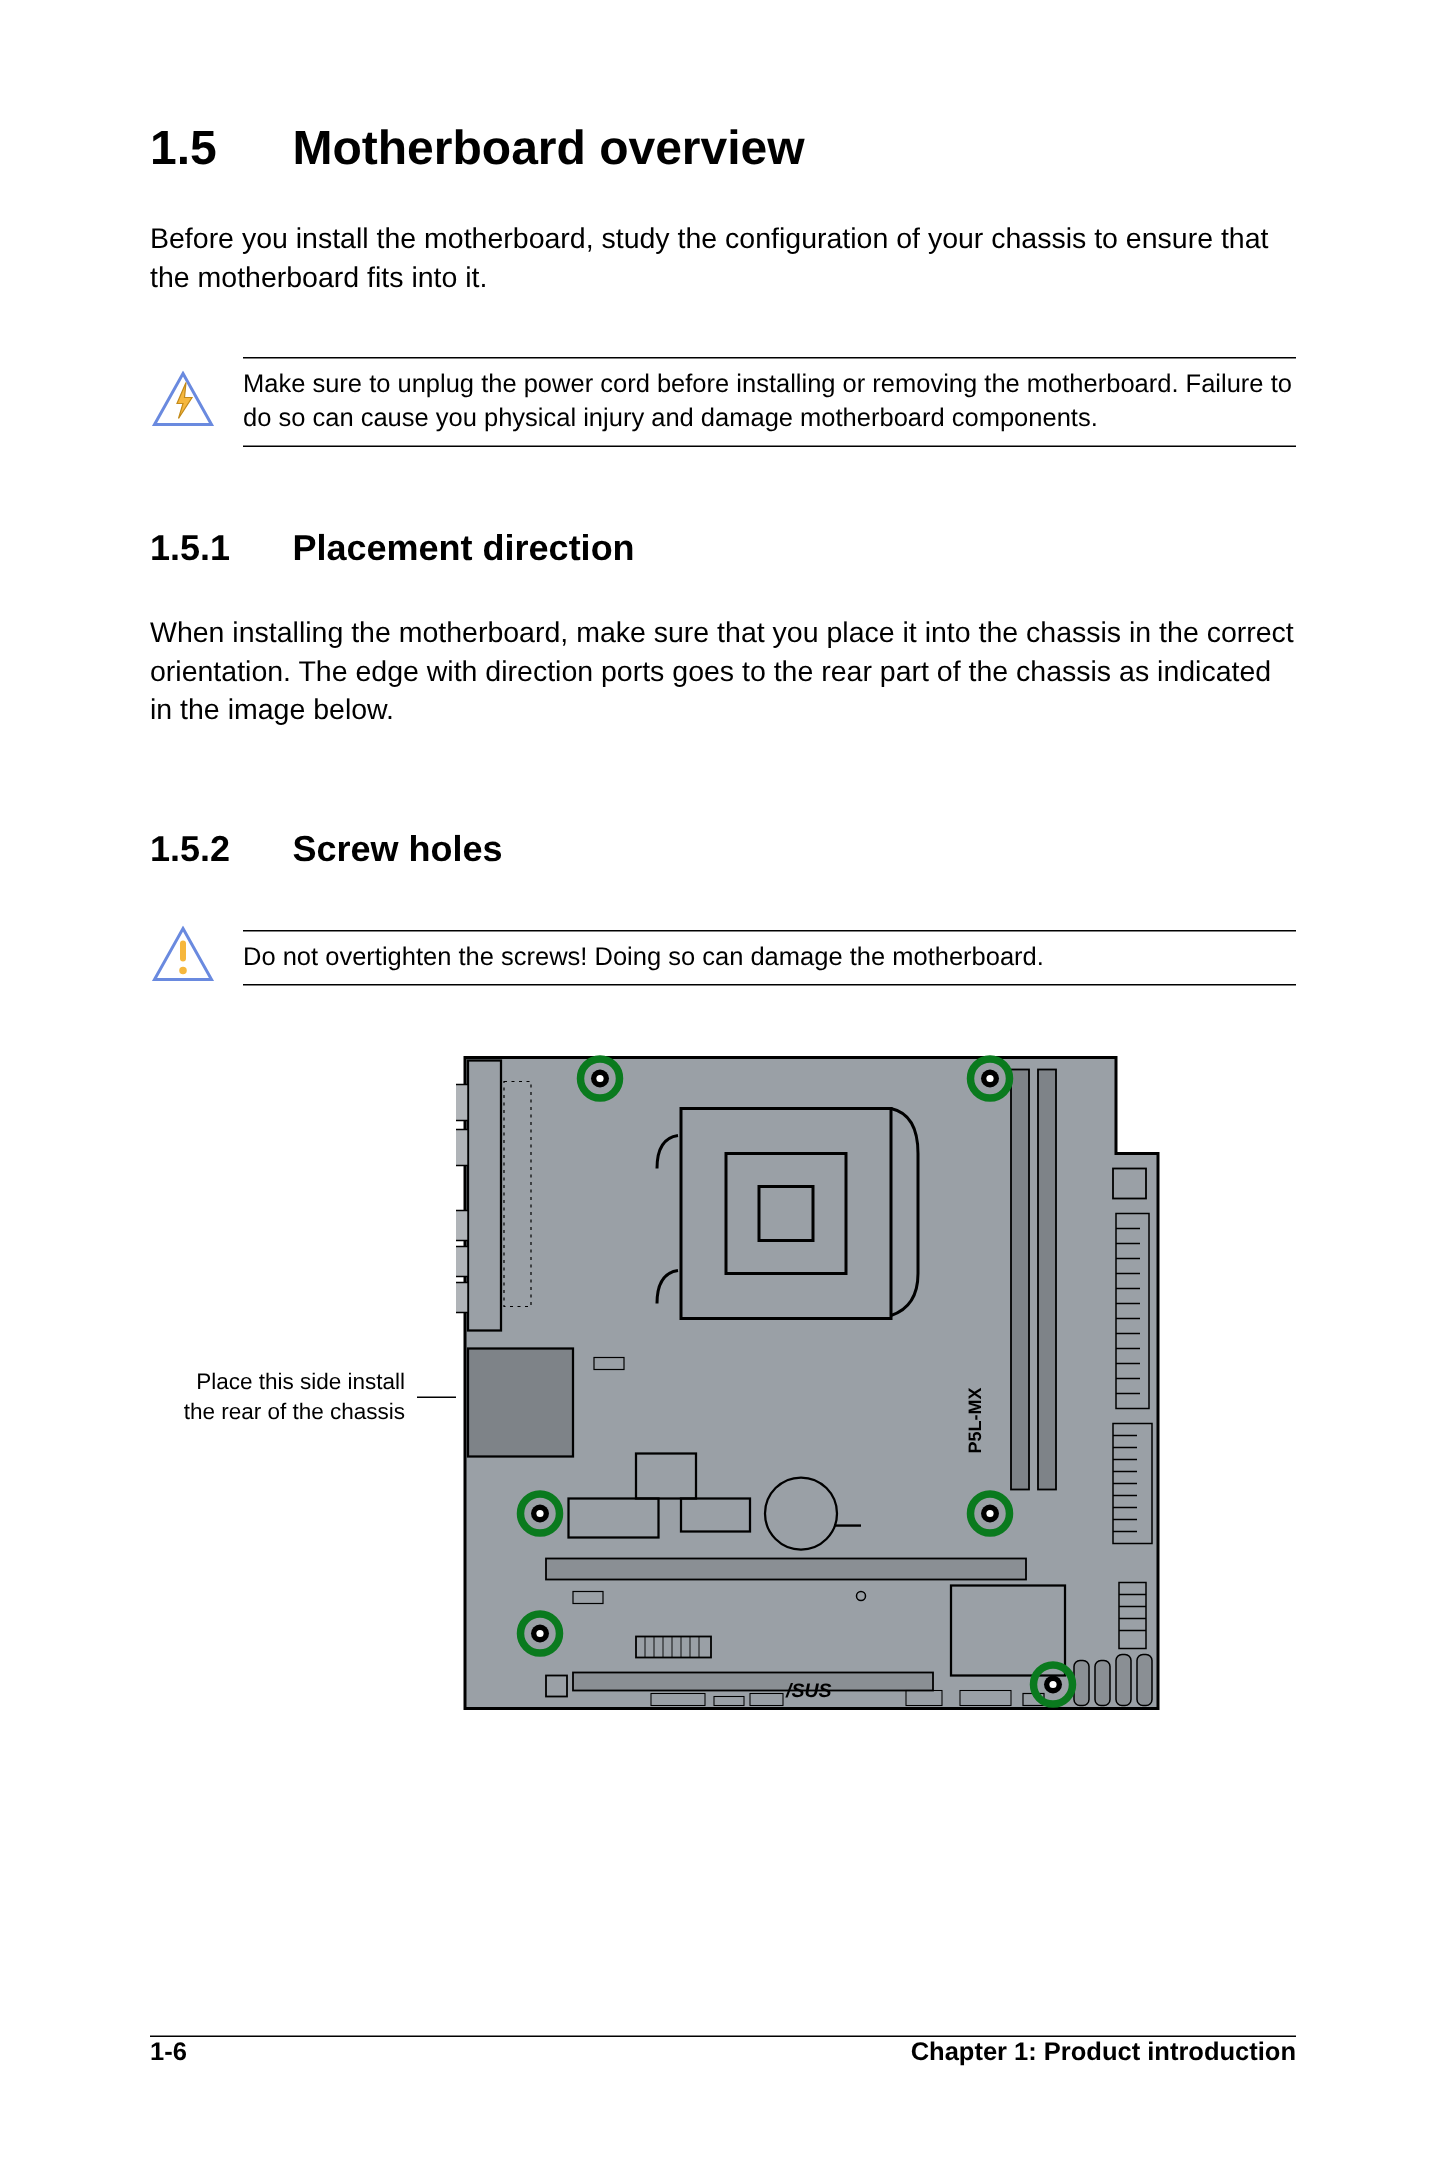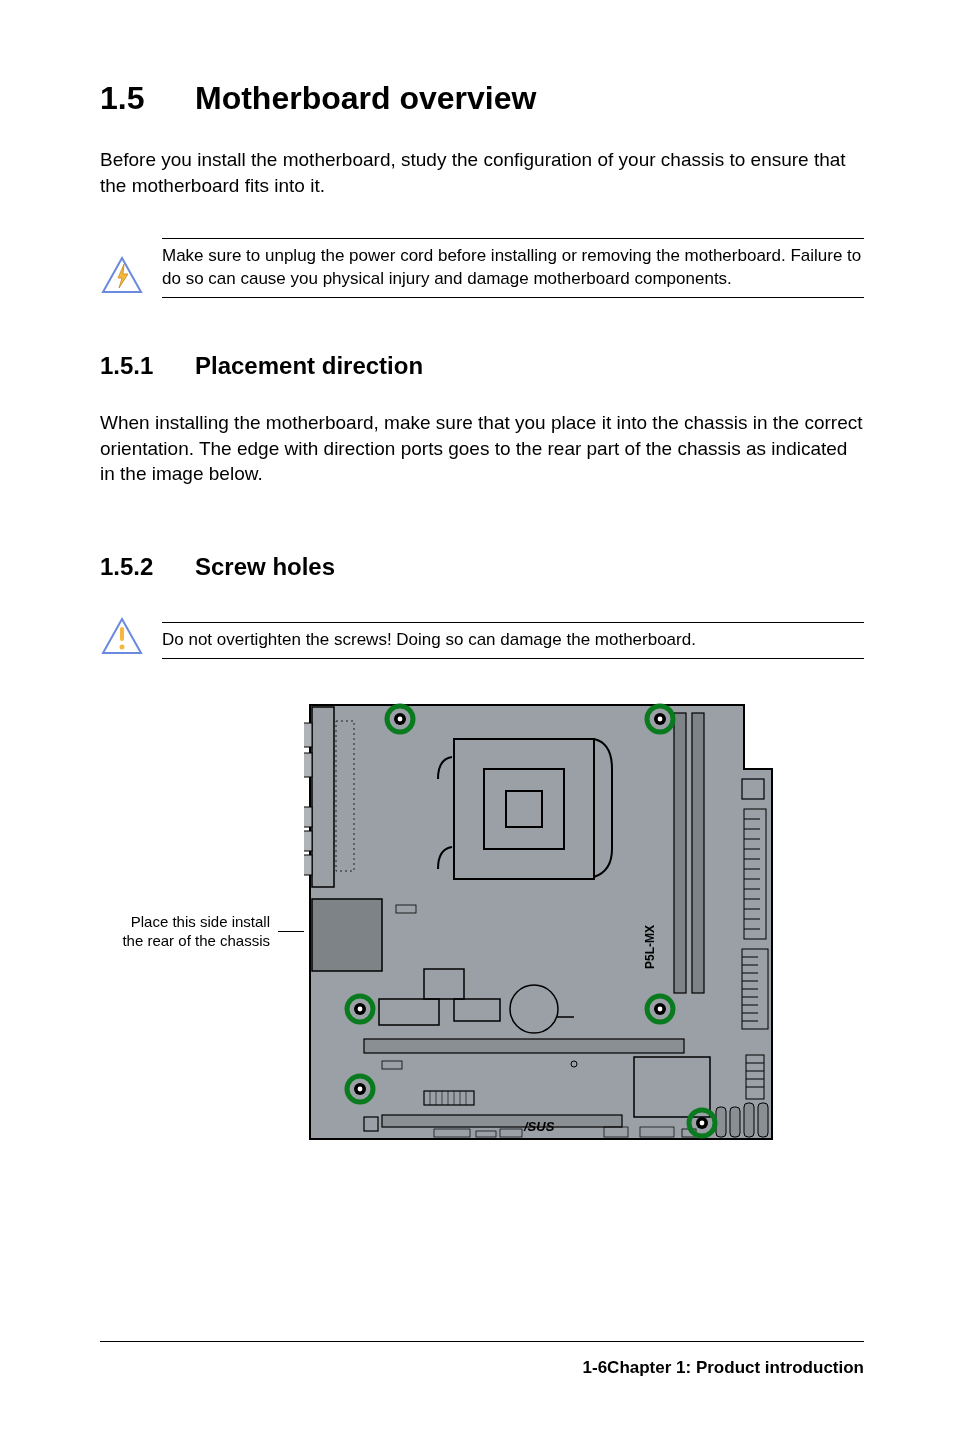--- a/index.html
+++ b/index.html
@@ -17,41 +17,41 @@
     height: 100%;
     position: relative;
     gap: 16px;
   }
   .h1 { font-size: 32px; font-weight: bold; margin-bottom: 14px; }
   .h1 .num { display: inline-block; width: 95px; }
   .body { font-size: 19px; line-height: 1.35; margin-bottom: 18px; }
   .callout {
     display: flex;
     gap: 18px;
-    align-items: flex-end;
+    align-items: center;
     padding: 6px 0 6px 0;
   }
   .callout .icon-wrap { flex: 0 0 44px; display:flex; align-items:center; justify-content:center; }
   .callout .text-wrap { flex: 1; font-size: 17px; line-height: 1.35; border-top:1px solid #000; border-bottom:1px solid #000; padding:6px 0; }
   .co-lines { flex:1; }
   .h2 { font-size: 24px; font-weight: bold; margin: 32px 0 14px 0; }
   .h2 .num { display:inline-block; width: 95px; }
   .figure-row { display:flex; align-items:center; margin-top:18px; }
   .fig-label { font-size:15px; text-align:right; width:170px; margin-right:8px; line-height:1.3; }
   .leader { width:26px; border-top:1px solid #000; }
   .board-svg { flex:0 0 auto; }
   .footer {
     position: absolute;
     bottom: 60px;
     left: 100px;
     right: 90px;
     border-top: 1px solid #000;
-    padding-top: 16px;
+    padding-top: 0;
     display:flex;
-    justify-content:flex-end;
+    justify-content:space-between;
     font-size: 17px;
     font-weight: bold;
   }
 </style>
 </head>
 <body>
 
 <div class="page">
 
   <div class="h1">

